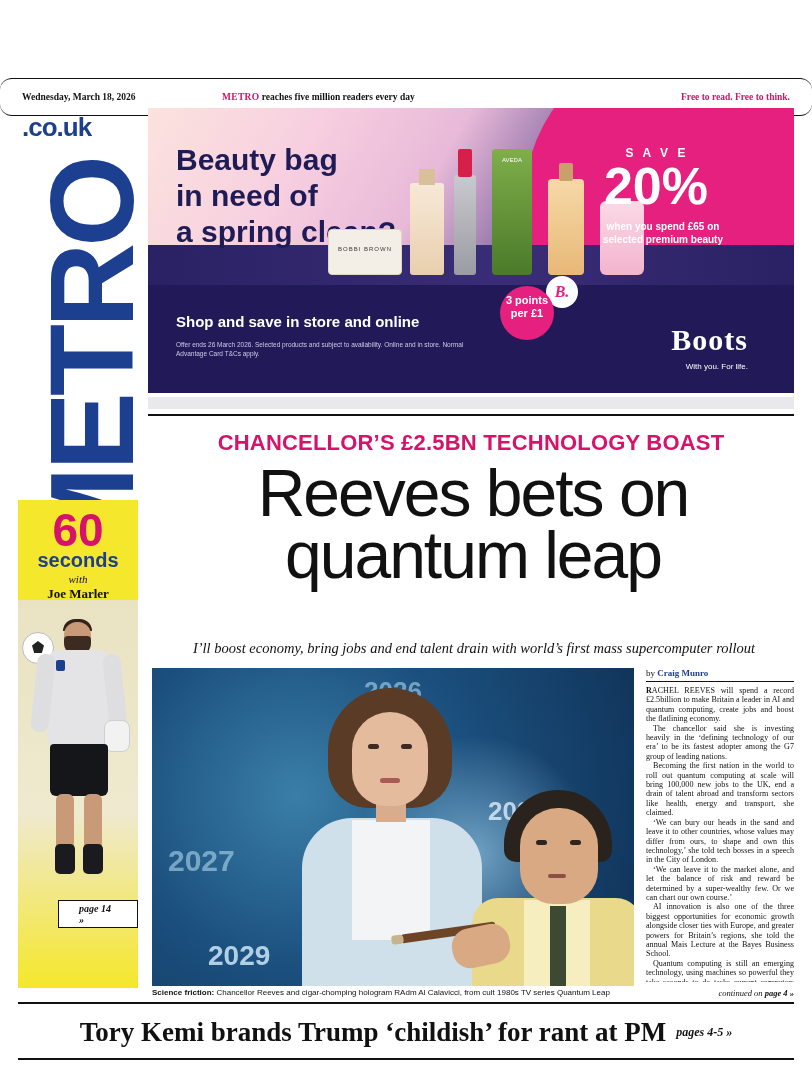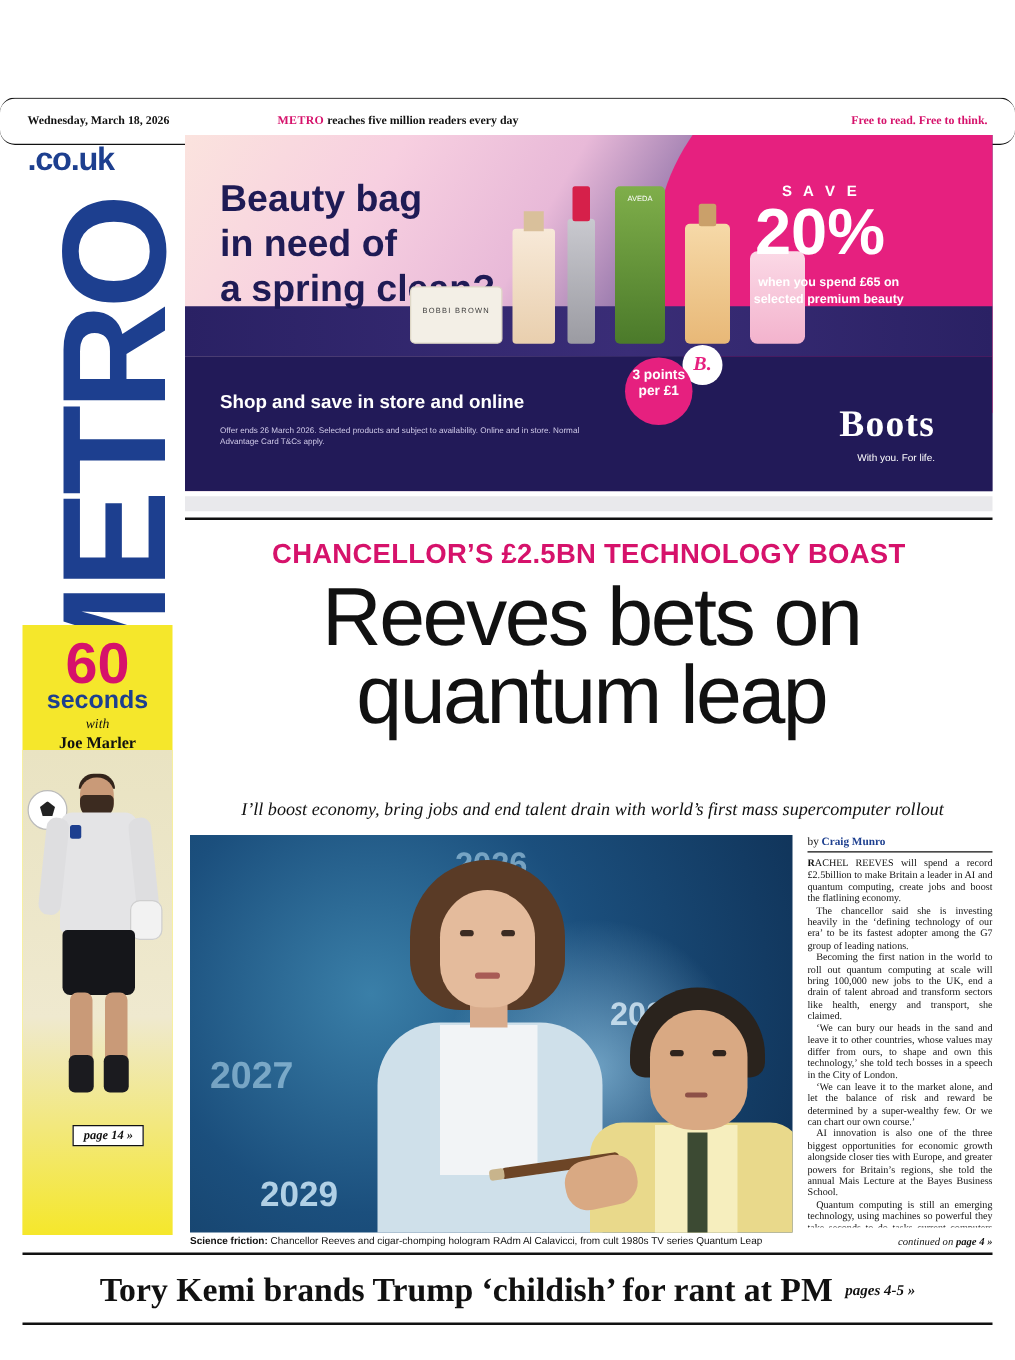--- a/index.html
+++ b/index.html
@@ -91,21 +91,21 @@
   .kp-glove{position:absolute;left:86px;top:120px;width:24px;height:30px;background:#f2f2f2;border:1px solid #cfcfcf;border-radius:8px;}
   .kp-shorts{position:absolute;left:32px;top:144px;width:58px;height:52px;background:#15161a;border-radius:4px 4px 6px 6px;}
   .kp-legL{position:absolute;left:38px;top:194px;width:18px;height:62px;background:#c99a78;border-radius:6px;}
   .kp-legR{position:absolute;left:66px;top:194px;width:18px;height:62px;background:#c99a78;border-radius:6px;}
   .kp-sockL{position:absolute;left:37px;top:244px;width:20px;height:30px;background:#1b1b1f;border-radius:5px;}
   .kp-sockR{position:absolute;left:65px;top:244px;width:20px;height:30px;background:#1b1b1f;border-radius:5px;}
   .promo .pagetag{
     position:absolute;left:40px;top:300px;
     background:#fff;border:1px solid #111;
     font-family:"Liberation Serif", serif;font-style:italic;font-weight:bold;
-    font-size:10px;padding:2px 8px;color:#111;
+    font-size:10px;padding:2px 20px;color:#111;
   }
 
   
   .advert{
     position:absolute;left:148px;top:108px;width:646px;height:285px;
     overflow:hidden;
     background:linear-gradient(120deg,#fbe3de 0%,#f7cfe0 22%,#e8b9d8 40%,#3b2f7a 68%,#231b5c 100%);
   }
   .ad-pinkblob{
     position:absolute;right:-60px;top:-70px;width:330px;height:330px;border-radius:50%;

